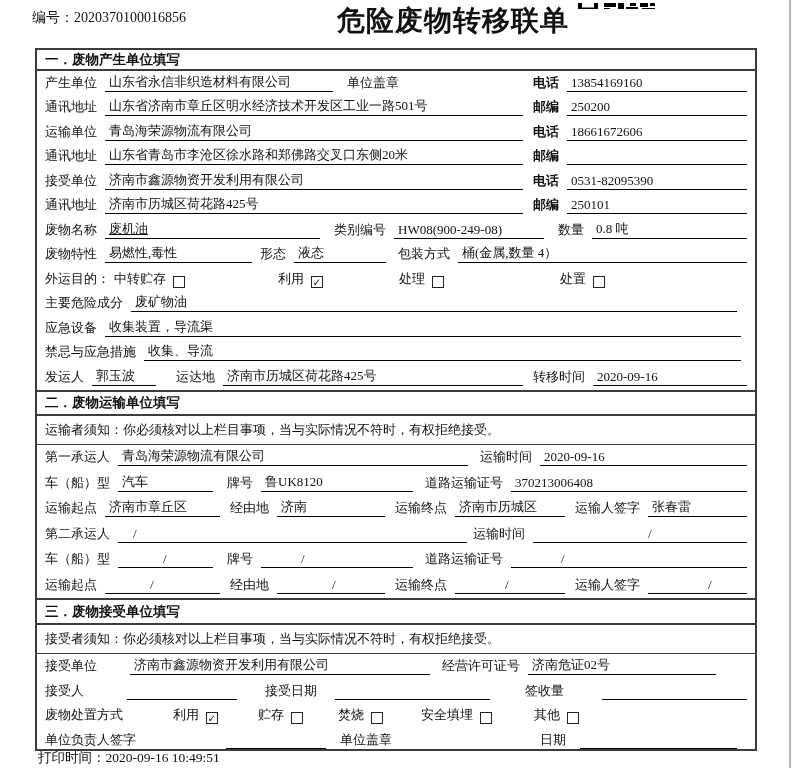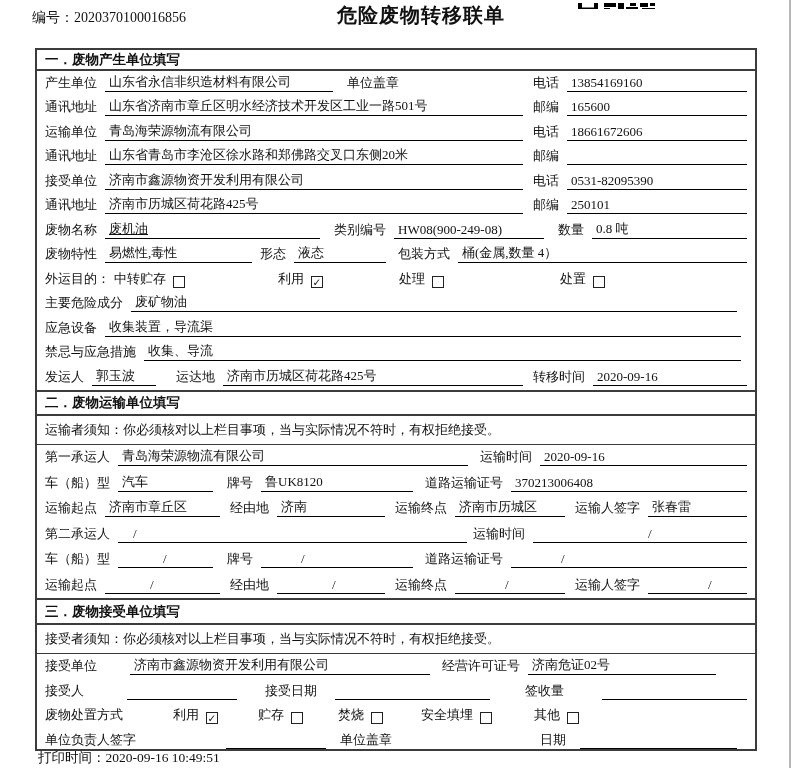--- a/index.html
+++ b/index.html
@@ -3,21 +3,21 @@
 <meta charset="utf-8">
 <style>
   * { box-sizing: border-box; margin: 0; padding: 0; }
   html,body { width:796px; height:768px; background:#ffffff; overflow:hidden; }
   body { position:relative; font-family:"Liberation Serif","DejaVu Serif",serif; color:#111; font-size:13px; }
 
   .page-edge { position:absolute; right:5px; top:0; width:2px; height:768px; background:#b6b6b6; }
 
   .doc-header { position:relative; height:42px; }
   .serial { position:absolute; left:32px; top:9px; font-size:14px; white-space:nowrap; }
-  .doc-title { position:absolute; left:337px; top:2px; font-size:20px; font-weight:bold; letter-spacing:1px; white-space:nowrap; }
+  .doc-title { position:absolute; left:337px; top:2px; font-size:28px; font-weight:bold; letter-spacing:1px; white-space:nowrap; }
   .qr-frag { position:absolute; left:578px; top:0; width:77px; height:9px; overflow:hidden; }
 
   .form-table { position:absolute; left:35px; top:48px; width:722px; height:703px; border:2px solid #3c3c3c; background:#fff; }
 
   .sec-header { display:flex; align-items:center; padding-left:8px; font-weight:bold; font-size:13.5px; border-bottom:2px solid #3c3c3c; }
   .sec-header.first { height:21px; }
   .sec-header.inner { border-top:2px solid #3c3c3c; }
   .sh2 { height:26px; }
   .sh3 { height:27px; }
 
@@ -25,21 +25,21 @@
 
   .row { display:flex; align-items:flex-end; padding:0 8px 4px 8px; }
   .h1row { height:24.5px; }
   .h2row { height:25.6px; }
   .h3row { height:24.75px; }
 
   .lbl { white-space:nowrap; margin-right:8px; }
   .u { border-bottom:1px solid #000; padding:0 4px; white-space:nowrap; min-height:15px; }
   .grow { flex:1 1 auto; }
   .rcol { margin-left:auto; width:214px; display:flex; align-items:flex-end; flex:0 0 auto; }
-  .rcol .lbl { margin-right:8px; }
+  .rcol .lbl { margin-right:8px;font-weight:bold; }
   .rcol .u { flex:1 1 auto; }
 
   .opt { display:flex; align-items:flex-end; white-space:nowrap; }
   .cb { display:inline-block; width:12px; height:12px; border:1.3px solid #222; margin-left:7px; font-size:10.5px; line-height:10px; text-align:center; font-family:"DejaVu Sans",sans-serif; }
 
   .pl15 { padding-left:15px; } .pl40 { padding-left:40px; } .pl45 { padding-left:45px; }
   .pl50 { padding-left:50px; } .pl55 { padding-left:55px; } .pl60 { padding-left:60px; }
   .pl115 { padding-left:115px; }
 
   .doc-footer { position:absolute; left:38px; top:749px; font-size:13.5px; white-space:nowrap; }
@@ -80,21 +80,21 @@
         <span class="lbl">电话</span>
         <span class="u">13854169160</span>
       </span>
   </div>
 
   <div class="row h1row">
     <span class="lbl">通讯地址</span>
     <span class="u grow" style="margin-right:10px;">山东省济南市章丘区明水经济技术开发区工业一路501号</span>
     <span class="rcol" style="margin-left:0;">
         <span class="lbl">邮编</span>
-        <span class="u">165600</span>
+        <span class="u">250200</span>
       </span>
   </div>
 
   <div class="row h1row">
     <span class="lbl">运输单位</span>
     <span class="u grow" style="margin-right:10px;">青岛海荣源物流有限公司</span>
     <span class="rcol" style="margin-left:0;">
         <span class="lbl">电话</span>
         <span class="u">18661672606</span>
       </span>

